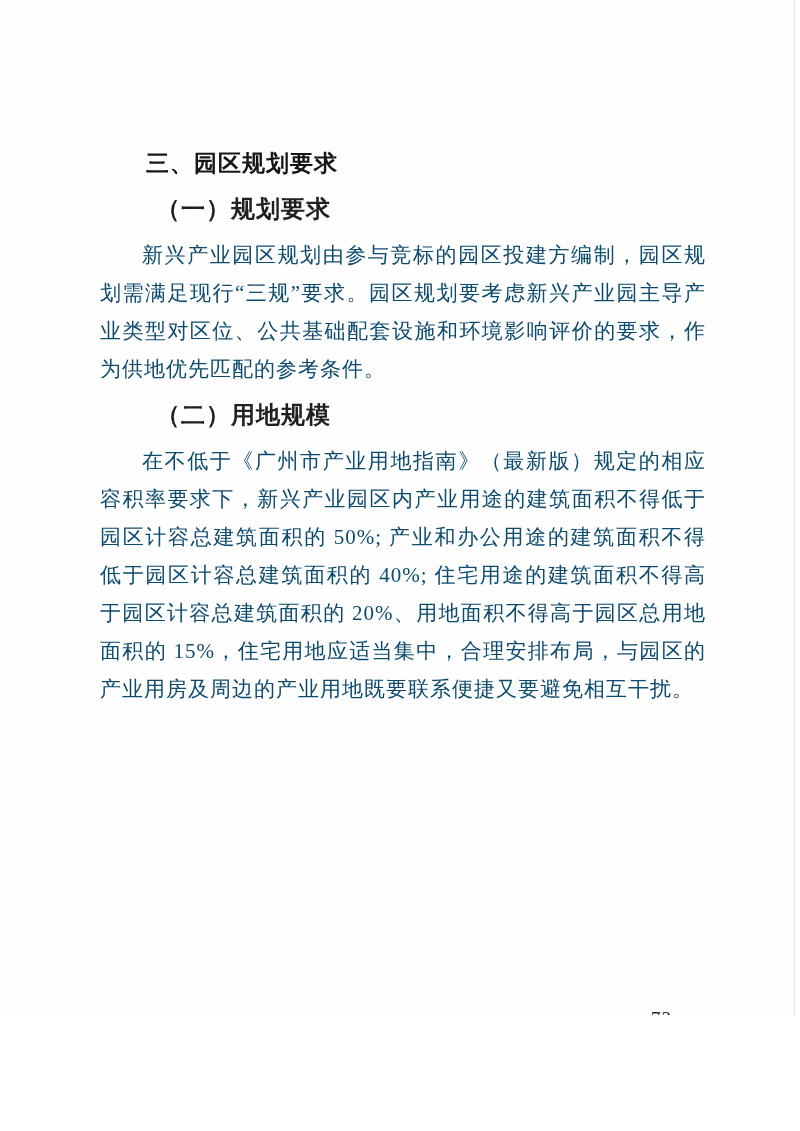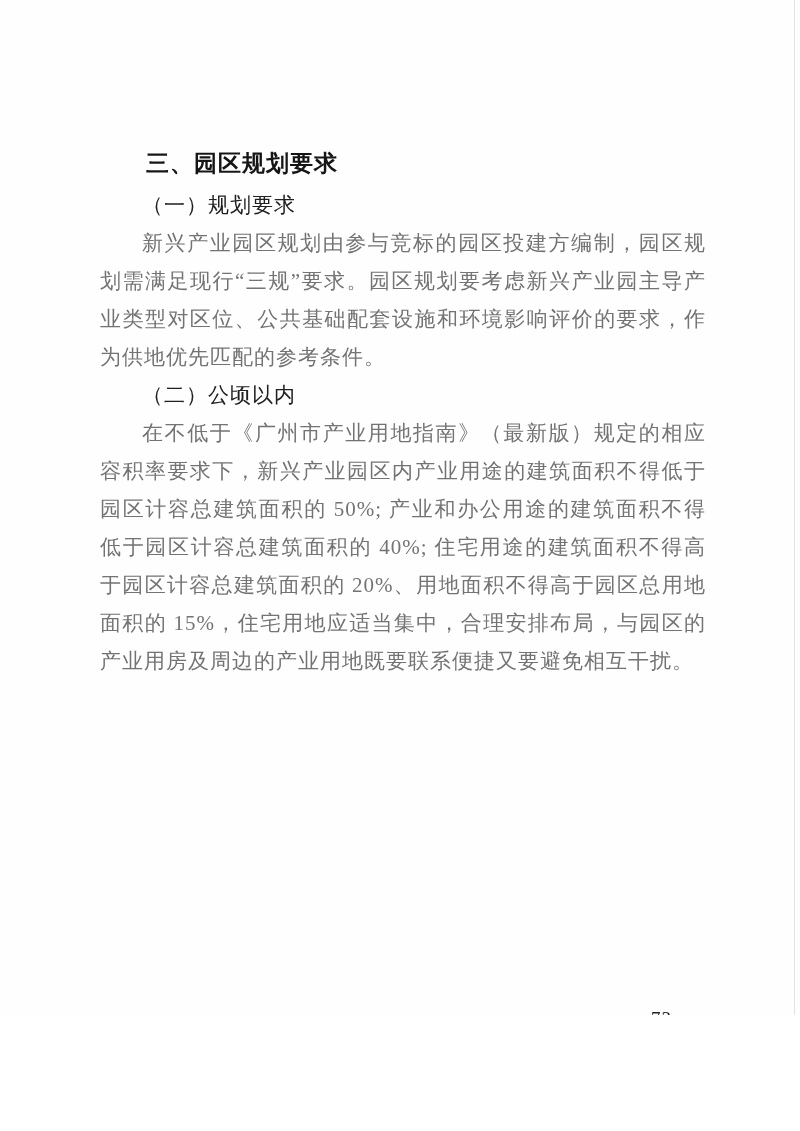--- a/index.html
+++ b/index.html
@@ -26,37 +26,37 @@
     margin: 0 0 4px 0;
     font-family: "Liberation Sans", "DejaVu Sans", sans-serif;
     font-weight: bold;
     font-size: 23px;
     line-height: 38px;
     text-indent: 2em;
     letter-spacing: 1px;
     color: #151515;
   }
   .subheading {
-    margin: 0;
-    font-weight: normal;
-    font-size: 21px;
+    margin: 8px;
+    font-weight: bold;
+    font-size: 24px;
     line-height: 38px;
     text-indent: 2em;
     letter-spacing: 1px;
     color: #202020;
   }
   .para {
     margin: 0;
     font-size: 21px;
     line-height: 38px;
     text-indent: 2em;
     text-align: justify;
     text-justify: inter-ideograph;
     letter-spacing: 1px;
-    color: #737373;
+    color: #0c4a6e;
   }
   .page-number {
     position: absolute;
     top: 1008px;
     right: 108px;
     font-size: 19px;
     letter-spacing: 1px;
     color: #222222;
   }
   .scan-edge {
@@ -75,21 +75,21 @@
   <div class="content">
 
     <h1 class="heading">三、园区规划要求</h1>
 
     <div class="section">
       <h2 class="subheading">（一）规划要求</h2>
       <p class="para">新兴产业园区规划由参与竞标的园区投建方编制，园区规划需满足现行“三规”要求。园区规划要考虑新兴产业园主导产业类型对区位、公共基础配套设施和环境影响评价的要求，作为供地优先匹配的参考条件。</p>
     </div>
 
     <div class="section">
-      <h2 class="subheading">（二）公顷以内</h2>
+      <h2 class="subheading">（二）用地规模</h2>
       <p class="para">在不低于《广州市产业用地指南》（最新版）规定的相应容积率要求下，新兴产业园区内产业用途的建筑面积不得低于园区计容总建筑面积的 50%; 产业和办公用途的建筑面积不得低于园区计容总建筑面积的 40%; 住宅用途的建筑面积不得高于园区计容总建筑面积的 20%、用地面积不得高于园区总用地面积的 15%，住宅用地应适当集中，合理安排布局，与园区的产业用房及周边的产业用地既要联系便捷又要避免相互干扰。</p>
     </div>
 
 
   </div>
 
   <div class="page-number">—73—</div>
 
   <div class="scan-edge"></div>
 </div>

